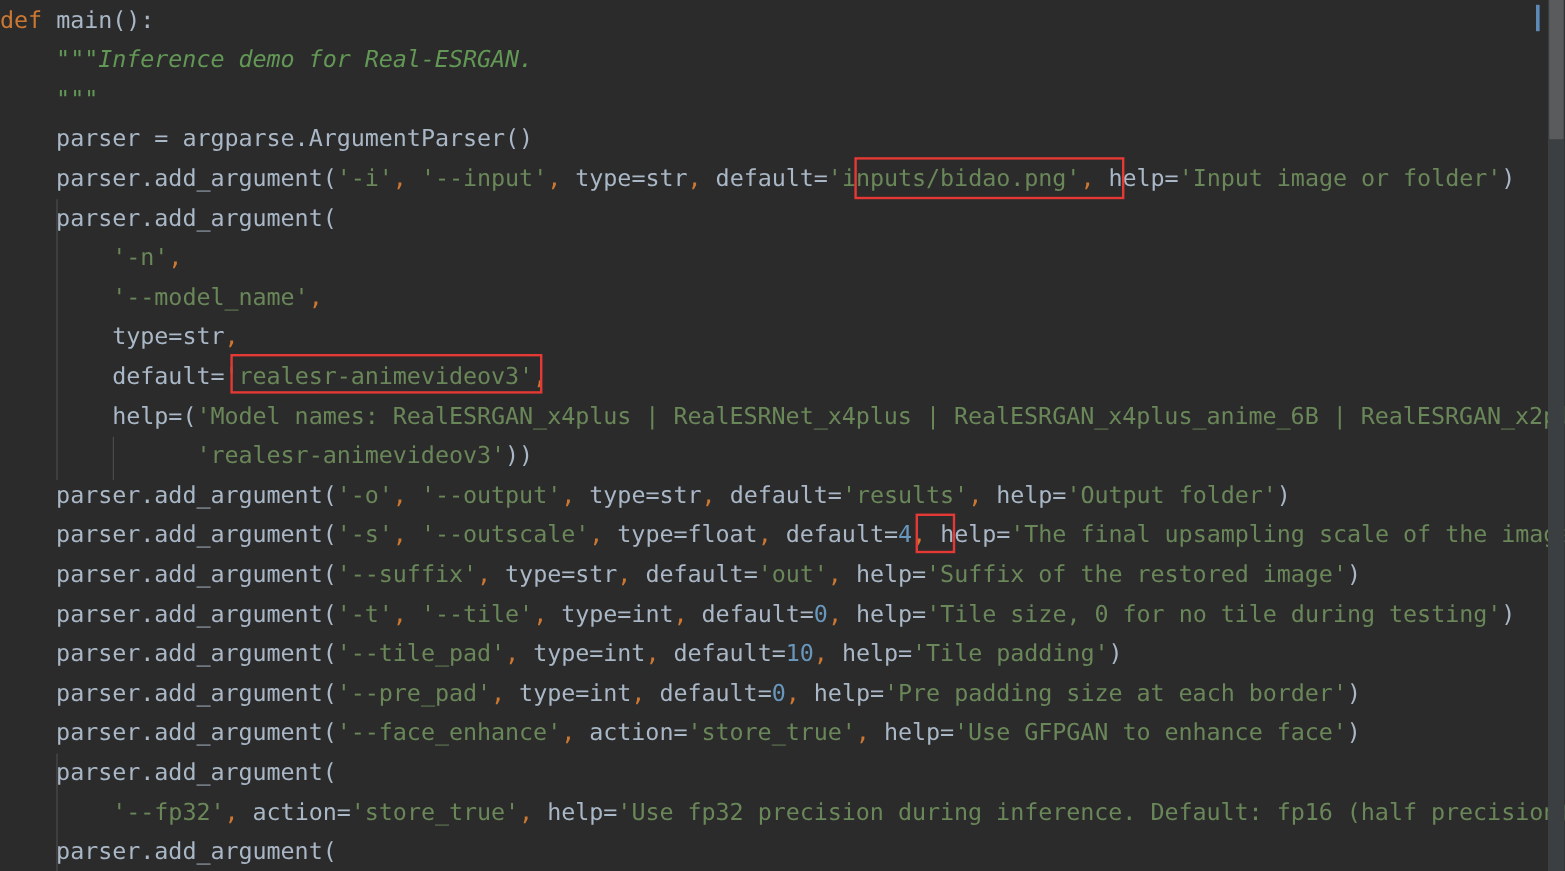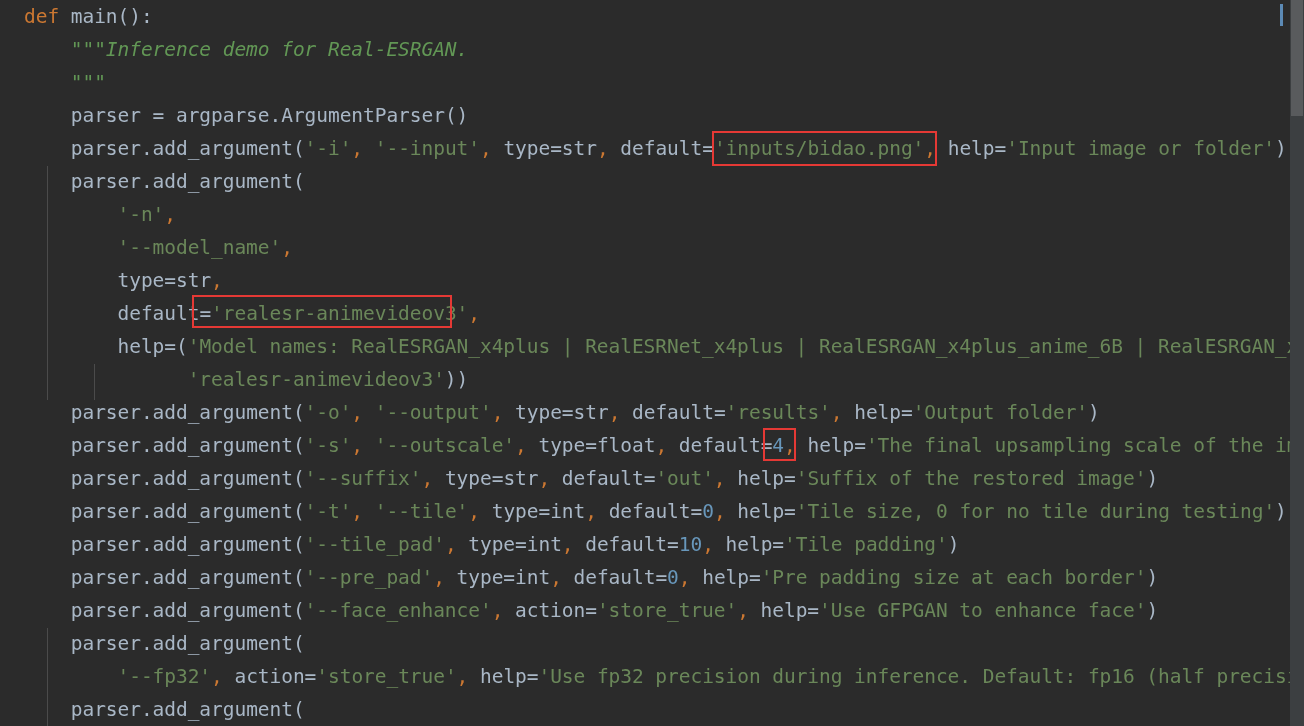--- a/index.html
+++ b/index.html
@@ -26,21 +26,20 @@
     font-family: "DejaVu Sans Mono", "Liberation Mono", monospace;
     font-size: 19.5px;
     line-height: 33px;
     color: #a9b7c6;
     letter-spacing: -0.05px;
   }
   .ln {
     height: 33px;
     white-space: pre;
     position: relative;
-    margin-left: 24px;
   }
   .kw   { color: #cc7832; }
   .str  { color: #6a8759; }
   .num  { color: #6897bb; }
   .pun  { color: #cc7832; }
   .doc  { color: #629755; font-style: italic; }
   .plain{ color: #a9b7c6; }
 
   
   .guide {

